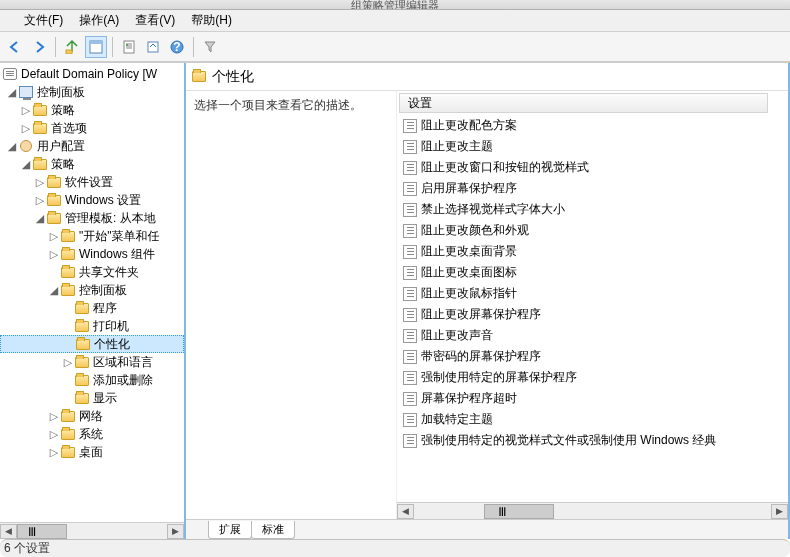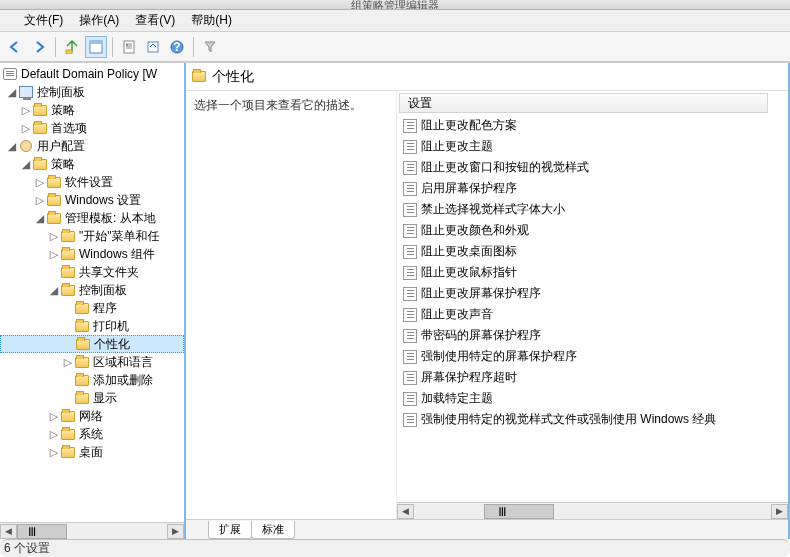--- a/index.html
+++ b/index.html
@@ -328,20 +328,24 @@
             <div class="rp-item">
               <span class="pic"></span>
               <span>禁止选择视觉样式字体大小</span>
             </div>
             <div class="rp-item">
               <span class="pic"></span>
               <span>阻止更改颜色和外观</span>
             </div>
             <div class="rp-item">
               <span class="pic"></span>
+              <span>阻止更改桌面背景</span>
+            </div>
+            <div class="rp-item">
+              <span class="pic"></span>
               <span>阻止更改桌面图标</span>
             </div>
             <div class="rp-item">
               <span class="pic"></span>
               <span>阻止更改鼠标指针</span>
             </div>
             <div class="rp-item">
               <span class="pic"></span>
               <span>阻止更改屏幕保护程序</span>
             </div>

